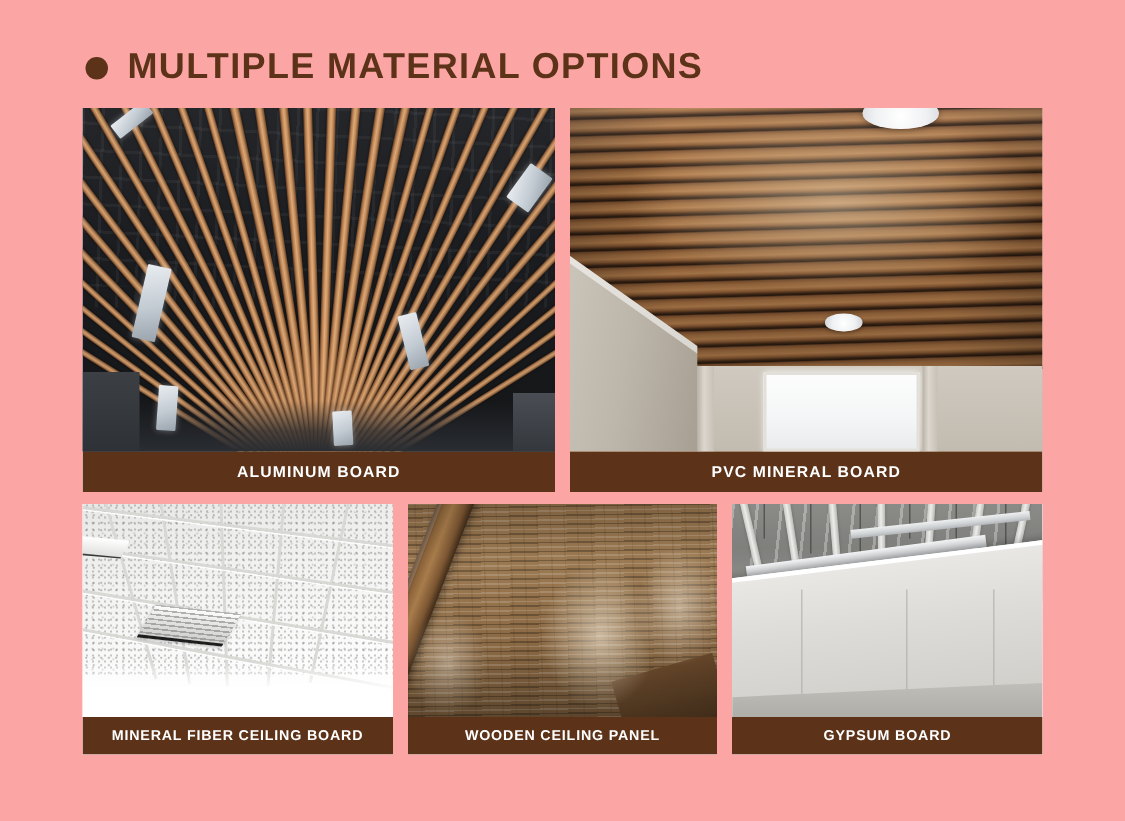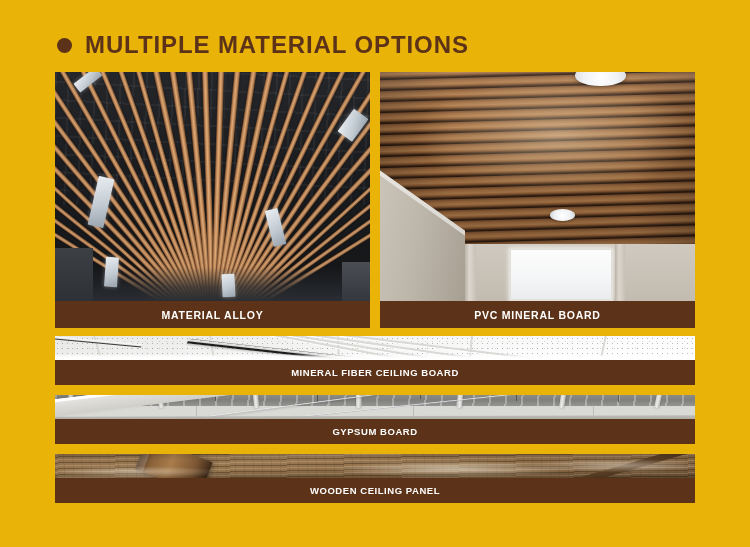--- a/index.html
+++ b/index.html
@@ -12,21 +12,21 @@
     height: 547px;
     overflow: hidden;
     font-family: "Liberation Sans", sans-serif;
     -webkit-font-smoothing: antialiased;
   }
 
   .page {
     position: relative;
     width: 750px;
     height: 547px;
-    background: #eab308;
+    background: #fca5a5;
   }
 
   
   .header {
     position: absolute;
     left: 57px;
     top: 33px;
     display: flex;
     align-items: center;
     gap: 13px;
@@ -59,21 +59,20 @@
     gap: 10px;
   }
   .grid-bottom {
     position: absolute;
     left: 55px;
     top: 336px;
     width: 640px;
     height: 167px;
     display: flex;
     gap: 10px;
-    flex-direction: column;
   }
 
   .card {
     position: relative;
     flex: 1 1 0;
     display: flex;
     flex-direction: column;
     overflow: hidden;
     background: #ffffff;
   }
@@ -518,21 +517,21 @@
         <div class="alum-bottomband"></div>
         <div class="alum-wallL"></div>
         <div class="alum-wallR"></div>
         <div class="alum-light" style="left:6%;  top:1%;   width:9%;  height:5%;  transform:rotate(-38deg);"></div>
         <div class="alum-light" style="left:12%; top:46%;  width:5%;  height:22%; transform:rotate(13deg);"></div>
         <div class="alum-light" style="left:16%; top:81%;  width:4%;  height:13%; transform:rotate(4deg);"></div>
         <div class="alum-light" style="left:68%; top:60%;  width:4%;  height:16%; transform:rotate(-14deg);"></div>
         <div class="alum-light" style="left:53%; top:88%;  width:4%;  height:10%; transform:rotate(-3deg);"></div>
         <div class="alum-light" style="left:90%; top:19%;  width:9%;  height:8%;  transform:rotate(-54deg);"></div>
       </div>
-      <div class="card-caption">MATERIAL ALLOY</div>
+      <div class="card-caption">ALUMINUM BOARD</div>
     </div>
 
     <div class="card">
       <div class="card-photo ph-pvc">
         <div class="pvc-slats"></div>
         <div class="pvc-sheen"></div>
         <div class="pvc-lowerwall"></div>
         <div class="pvc-window"></div>
         <div class="pvc-winframe"></div>
         <div class="pvc-col l"></div>
@@ -564,20 +563,35 @@
             <div class="min-gline" style="left: -8%; top: 52%; width: 116%; height: 1.5px; transform: rotate(9.4deg);"></div>
             <div class="min-gline" style="left: -8%; top: 72%; width: 116%; height: 1.5px; transform: rotate(10.6deg);"></div>
           </div>
         <div class="min-vent2"></div>
         <div class="min-vent">
           <div class="min-vent-fins"></div>
         </div>
         <div class="min-floorfade"></div>
       </div>
       <div class="card-caption">MINERAL FIBER CEILING BOARD</div>
+    </div>
+
+    <div class="card">
+      <div class="card-photo ph-wood">
+        <div class="wood-base"></div>
+        <div class="wood-beads"></div>
+        <div class="wood-grain"></div>
+        <div class="wood-corner"></div>
+        <div class="wood-beam">
+          <div class="wood-beam-edge"></div>
+        </div>
+        <div class="wood-glow"></div>
+        <div class="wood-vign"></div>
+      </div>
+      <div class="card-caption">WOODEN CEILING PANEL</div>
     </div>
 
     <div class="card">
       <div class="card-photo ph-gyp">
         <div class="gyp-dark"></div>
         <div class="gyp-deck"></div>
         <div id="gyp-frame" style="position:absolute;inset:0;">
             <div class="gyp-joist" style="left: 2%; transform: rotate(-13deg);"></div>
             <div class="gyp-joist" style="left: 16%; transform: rotate(-8.8deg);"></div>
             <div class="gyp-joist" style="left: 31%; transform: rotate(-4.6deg);"></div>
@@ -597,30 +611,15 @@
         <div class="gyp-panel"></div>
         <div class="gyp-panel-edge"></div>
         <div class="gyp-seam" style="left:22%;"></div>
         <div class="gyp-seam" style="left:56%;"></div>
         <div class="gyp-seam" style="left:84%;"></div>
         <div class="gyp-wallbottom"></div>
       </div>
       <div class="card-caption">GYPSUM BOARD</div>
     </div>
 
-    <div class="card">
-      <div class="card-photo ph-wood">
-        <div class="wood-base"></div>
-        <div class="wood-beads"></div>
-        <div class="wood-grain"></div>
-        <div class="wood-corner"></div>
-        <div class="wood-beam">
-          <div class="wood-beam-edge"></div>
-        </div>
-        <div class="wood-glow"></div>
-        <div class="wood-vign"></div>
-      </div>
-      <div class="card-caption">WOODEN CEILING PANEL</div>
-    </div>
-
   </div>
 
 </div>
 
 </body></html>

